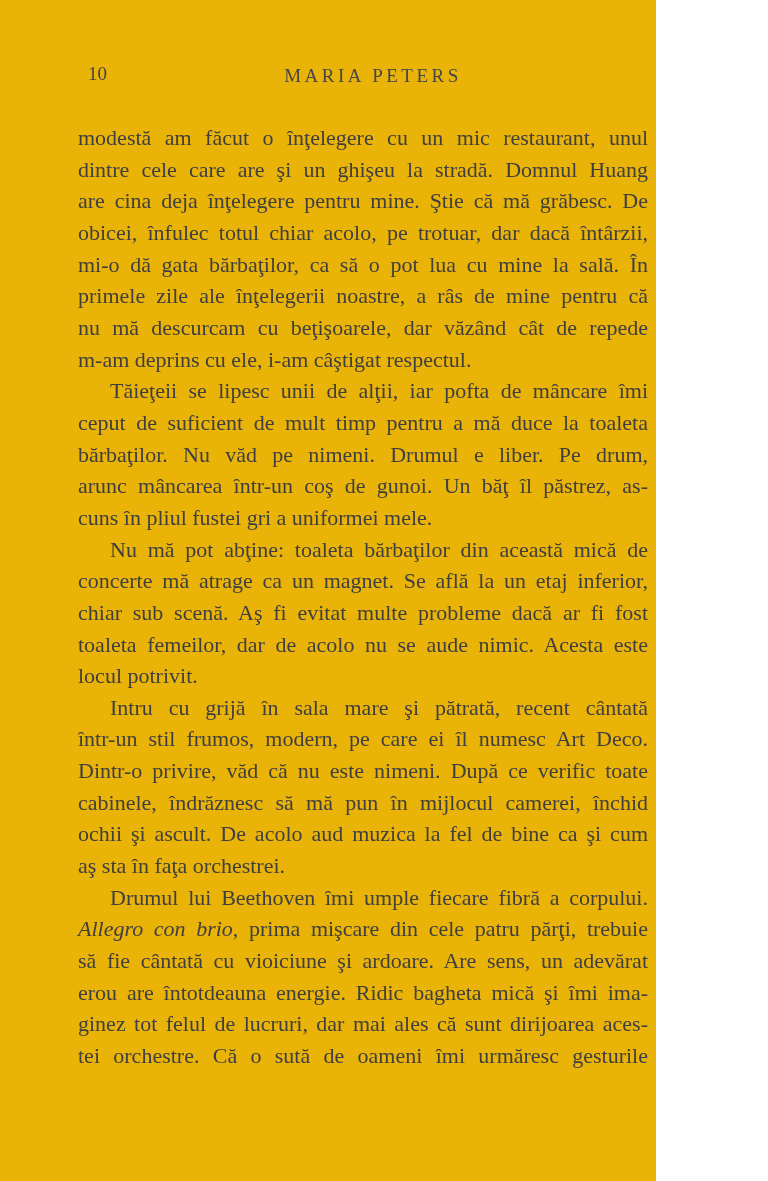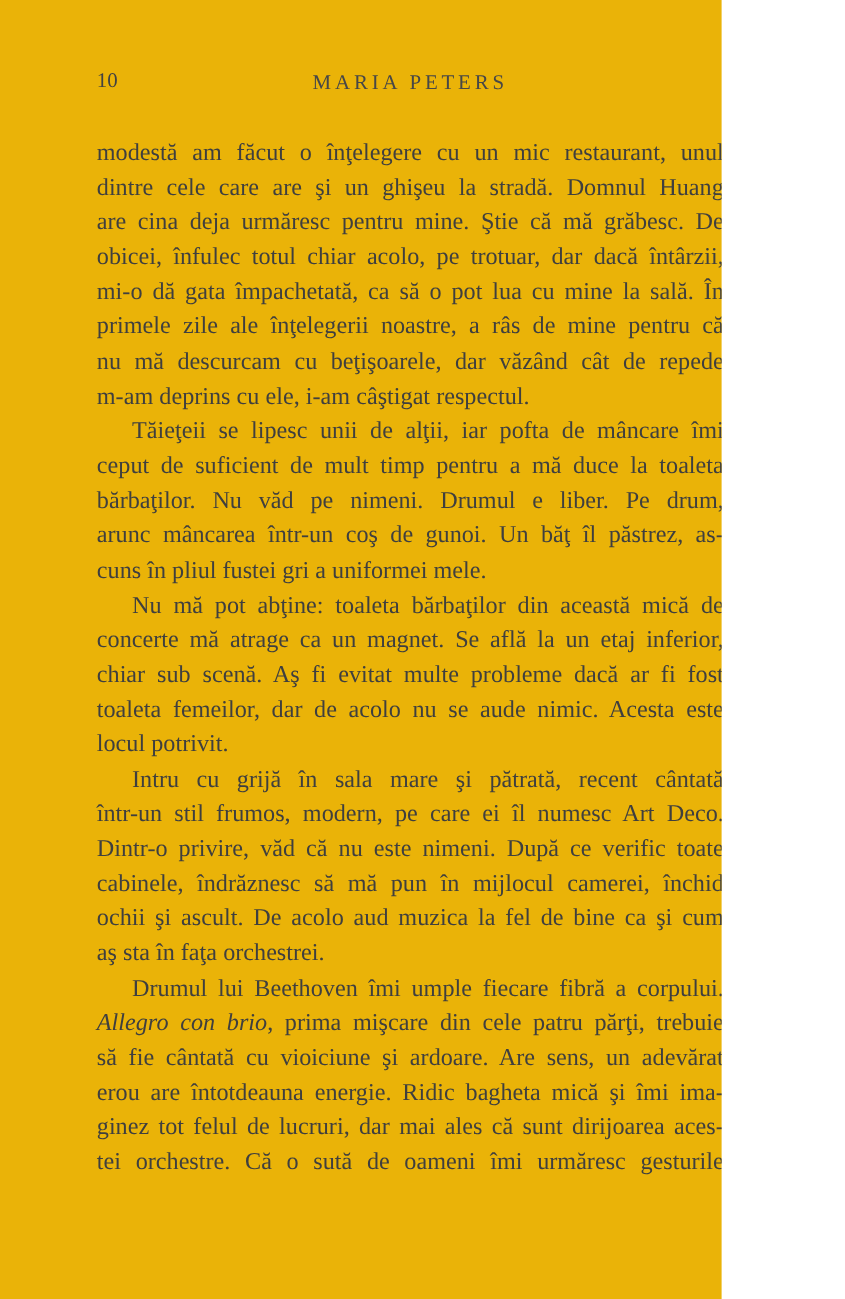--- a/index.html
+++ b/index.html
@@ -30,21 +30,21 @@
     top: 68px;
     width: 570px;
     text-align: center;
     font-size: 19px;
     line-height: 15px;
     letter-spacing: 3.5px;
     color: #474747;
   }
   .page-body {
     position: absolute;
-    left: 88px;
+    left: 78px;
     top: 122px;
     width: 570px;
     font-size: 22px;
     line-height: 31.66px;
   }
   .paragraph { margin: 0; padding: 0; }
   .line {
     text-align: justify;
     text-align-last: justify;
     -moz-text-align-last: justify;
@@ -62,23 +62,23 @@
 </head>
 <body>
 
 <div class="page">
   <div class="header-pagenum">10</div>
   <div class="header-running">MARIA PETERS</div>
   <div class="page-body">
       <div class="paragraph">
         <div class="line"><span>modestă am făcut o înţelegere cu un mic restaurant, unul</span></div>
         <div class="line"><span>dintre cele care are şi un ghişeu la stradă. Domnul Huang</span></div>
-        <div class="line"><span>are cina deja urmăresc pentru mine. Ştie că mă grăbesc. De</span></div>
+        <div class="line"><span>are cina deja înţelegere pentru mine. Ştie că mă grăbesc. De</span></div>
         <div class="line"><span>obicei, înfulec totul chiar acolo, pe trotuar, dar dacă întârzii,</span></div>
-        <div class="line"><span>mi-o dă gata împachetată, ca să o pot lua cu mine la sală. În</span></div>
+        <div class="line"><span>mi-o dă gata bărbaţilor, ca să o pot lua cu mine la sală. În</span></div>
         <div class="line"><span>primele zile ale înţelegerii noastre, a râs de mine pentru că</span></div>
         <div class="line"><span>nu mă descurcam cu beţişoarele, dar văzând cât de repede</span></div>
         <div class="line end"><span>m-am deprins cu ele, i-am câştigat respectul.</span></div>
       </div>
       <div class="paragraph">
         <div class="line indent"><span>Tăieţeii se lipesc unii de alţii, iar pofta de mâncare îmi</span></div>
         <div class="line"><span>ceput de suficient de mult timp pentru a mă duce la toaleta</span></div>
         <div class="line"><span>bărbaţilor. Nu văd pe nimeni. Drumul e liber. Pe drum,</span></div>
         <div class="line"><span>arunc mâncarea într-un coş de gunoi. Un băţ îl păstrez, as-</span></div>
         <div class="line end"><span>cuns în pliul fustei gri a uniformei mele.</span></div>

